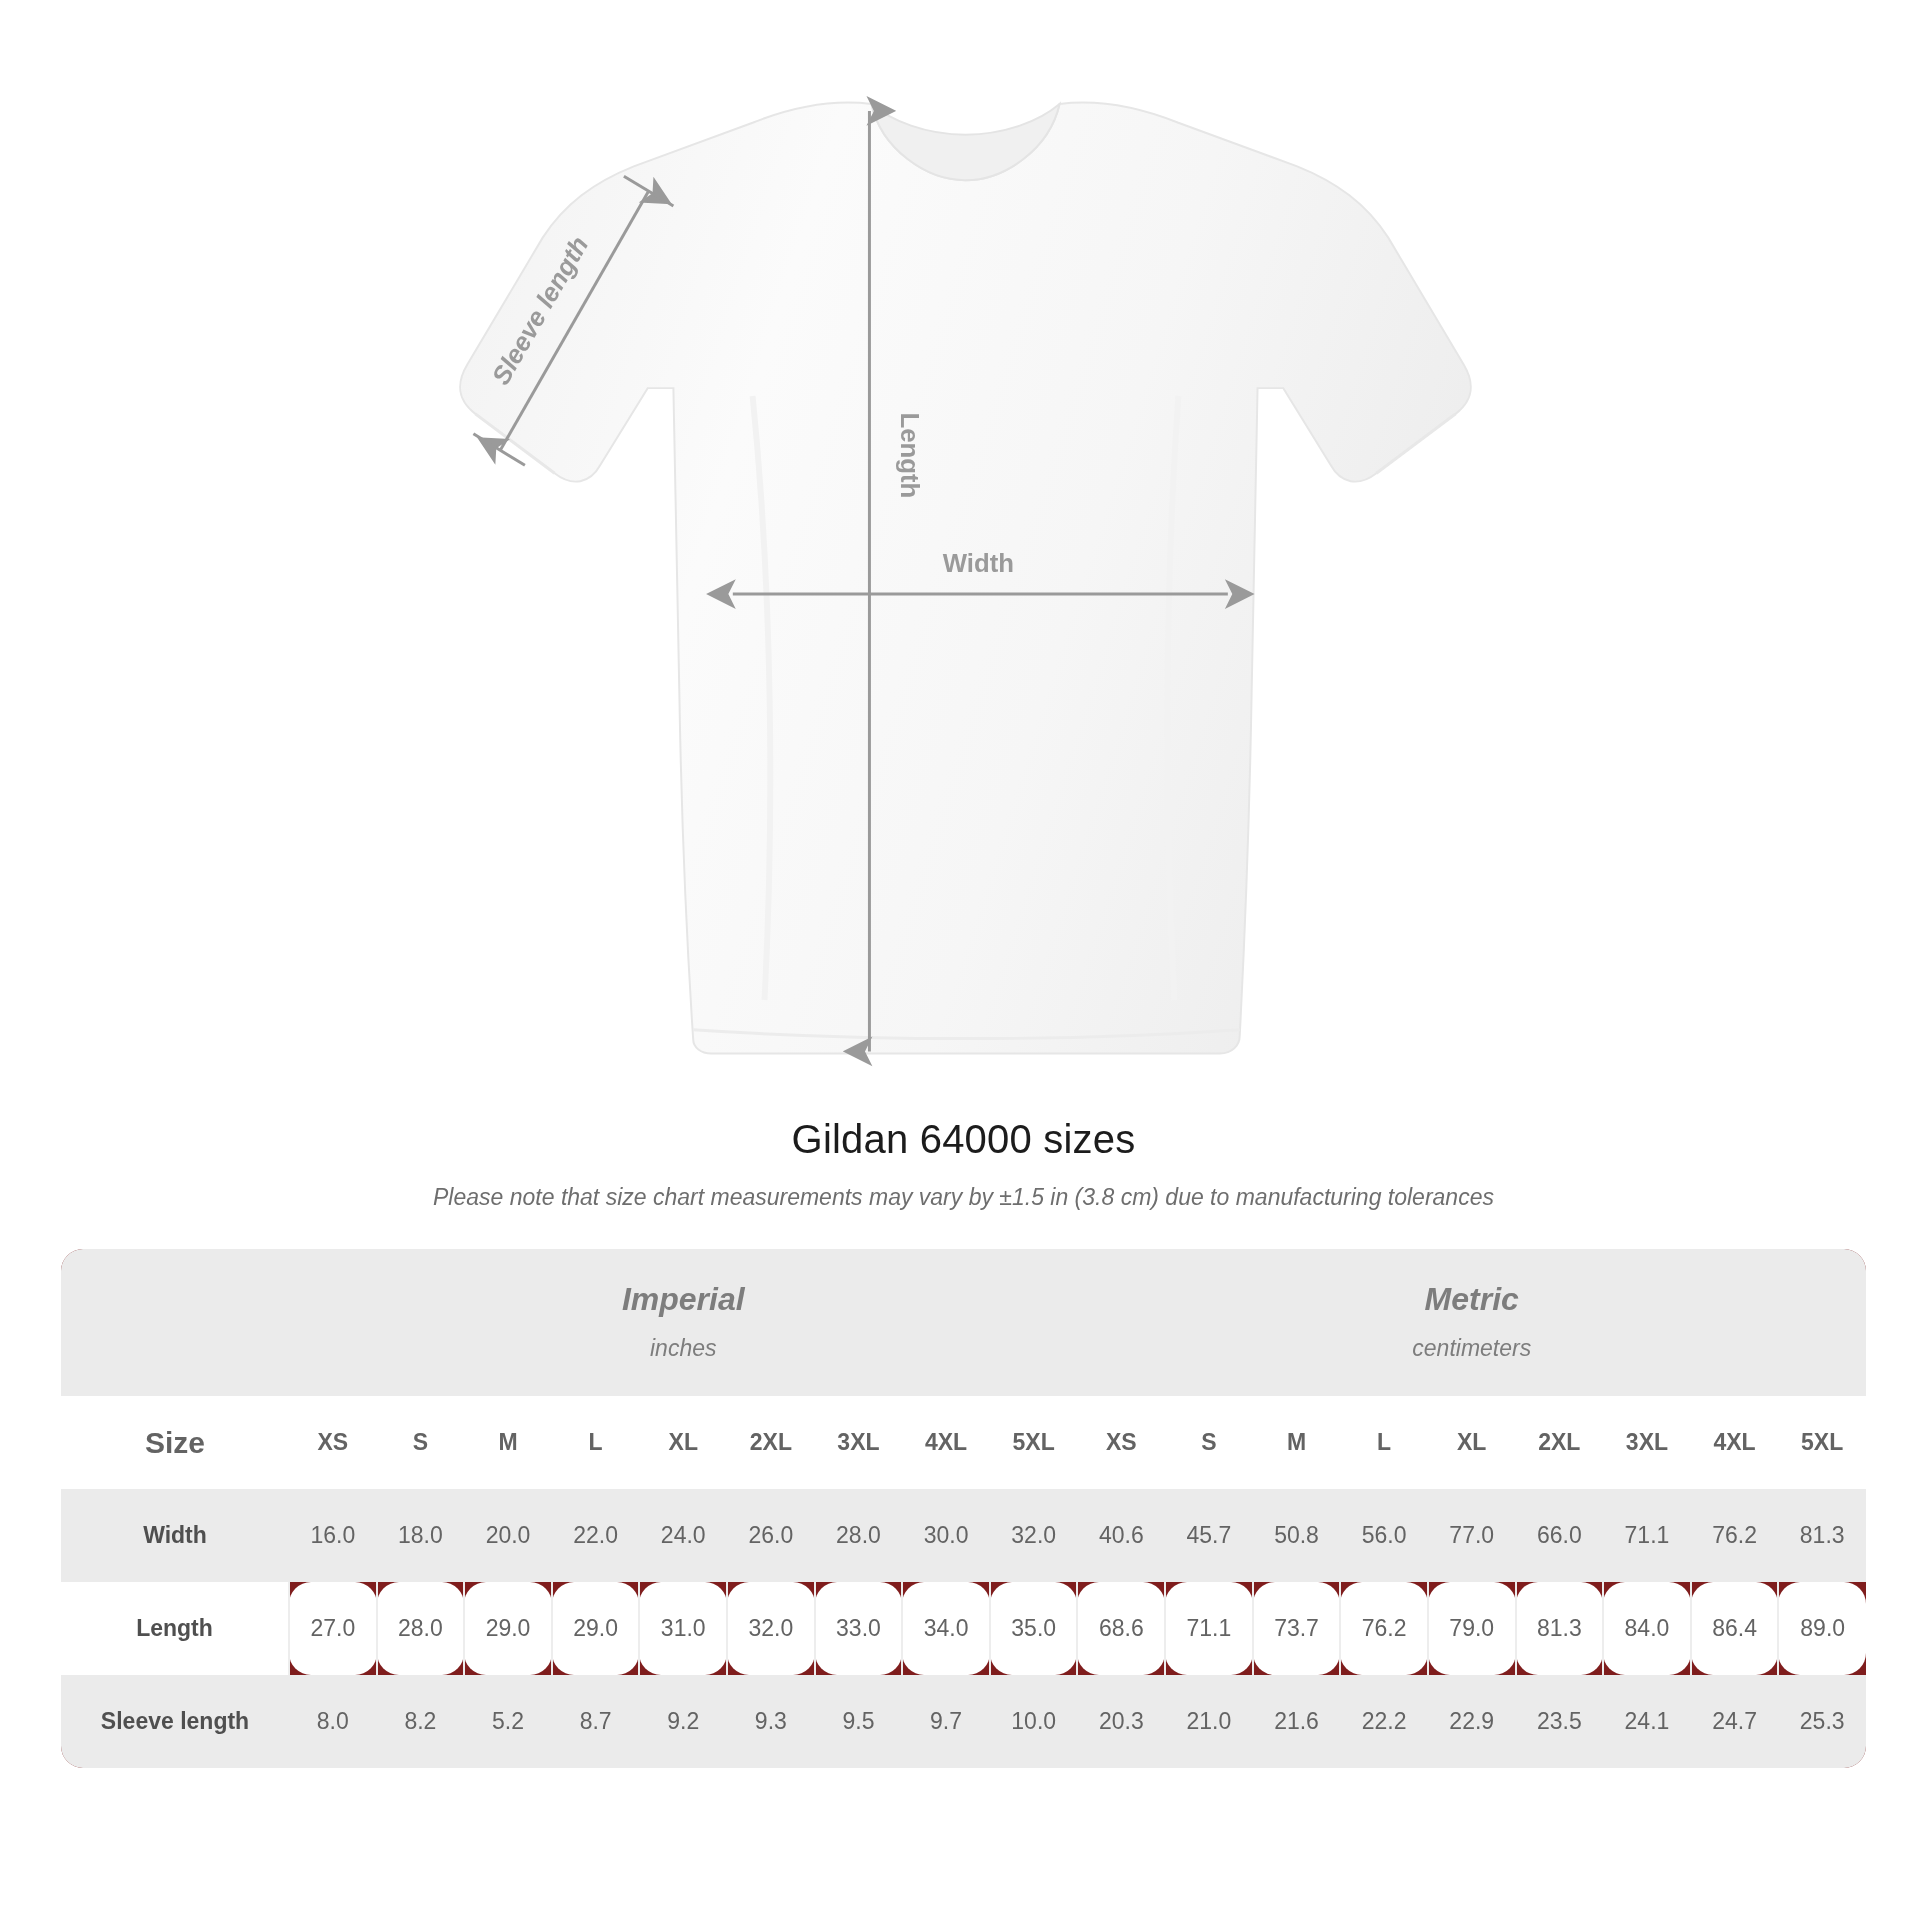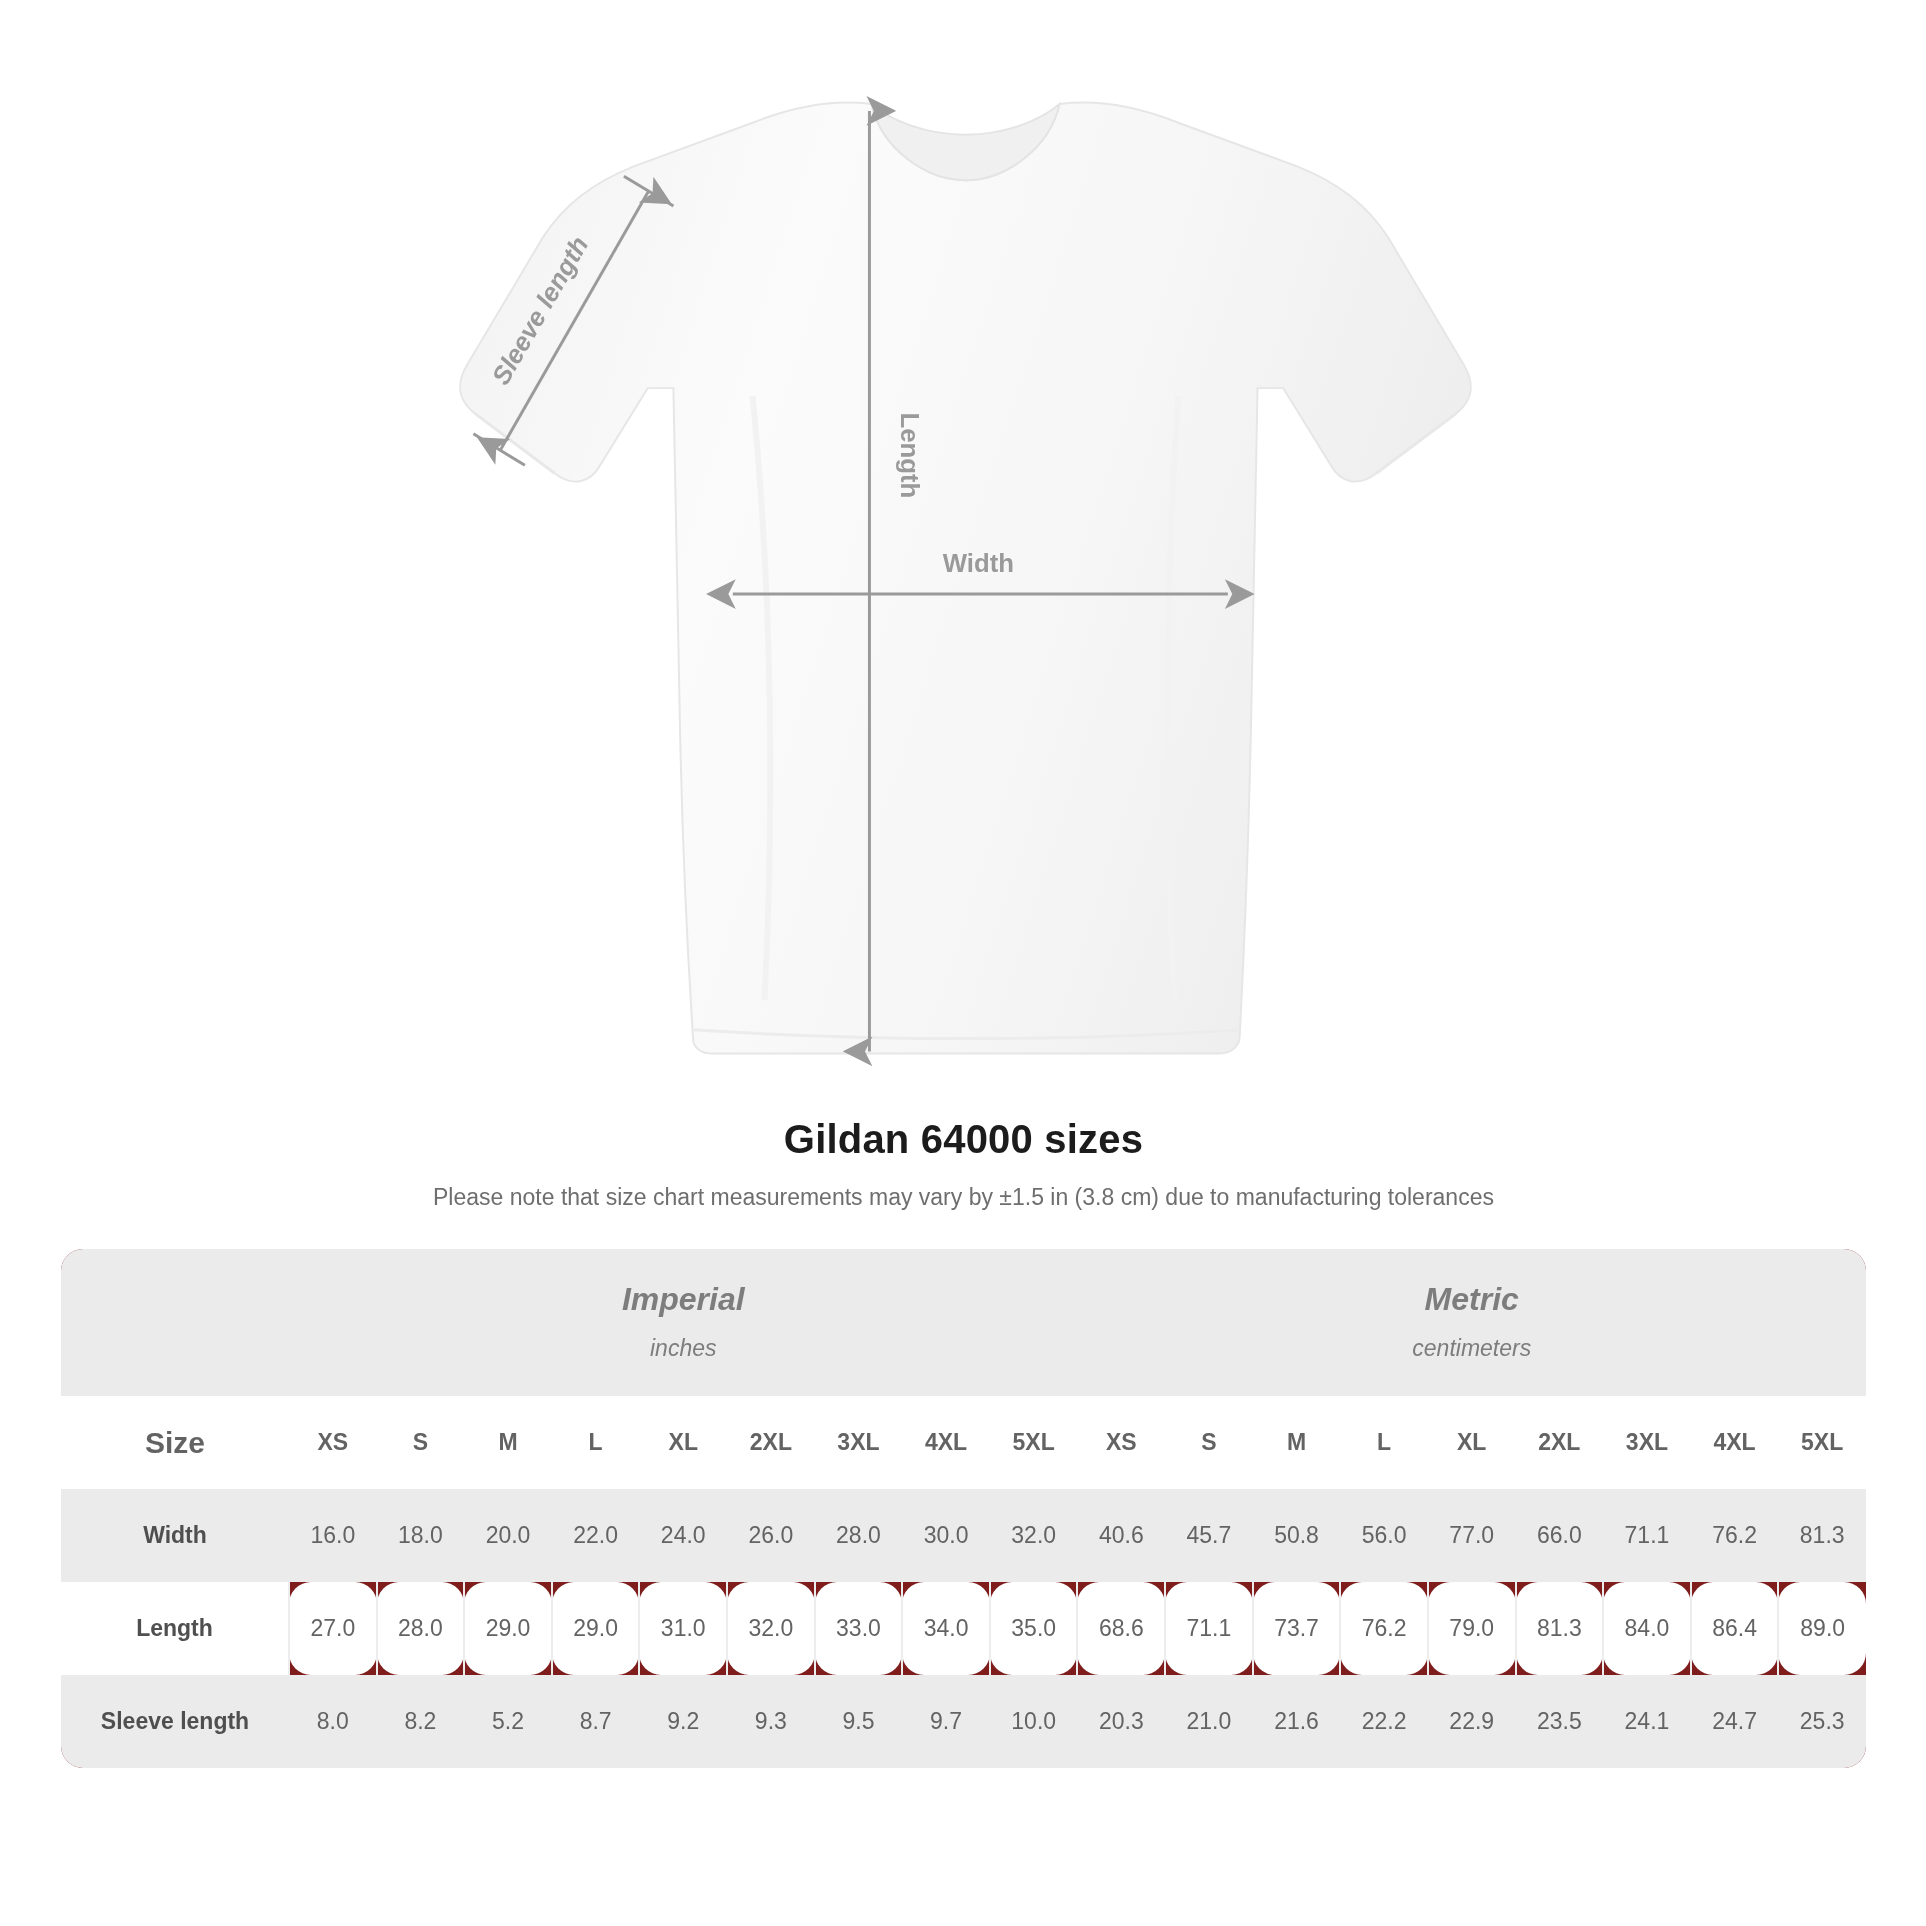--- a/index.html
+++ b/index.html
@@ -32,26 +32,27 @@
     display: block;
   }
 
   
   .title-block {
     text-align: center;
     margin-top: 18px;
   }
   .chart-title {
     font-size: 40px;
-    font-weight: bold;
+    font-weight: normal;
     color: #1c1c1c;
     letter-spacing: 0.2px;
   }
   .chart-note {
     font-size: 23px;
+    font-style: italic;
     color: #6e6e6e;
     margin-top: 22px;
   }
 
   
   .table-wrap {
     margin: 38px 61px 0 61px;
     border-radius: 22px;
     overflow: hidden;
     background: #7f1d1d;

